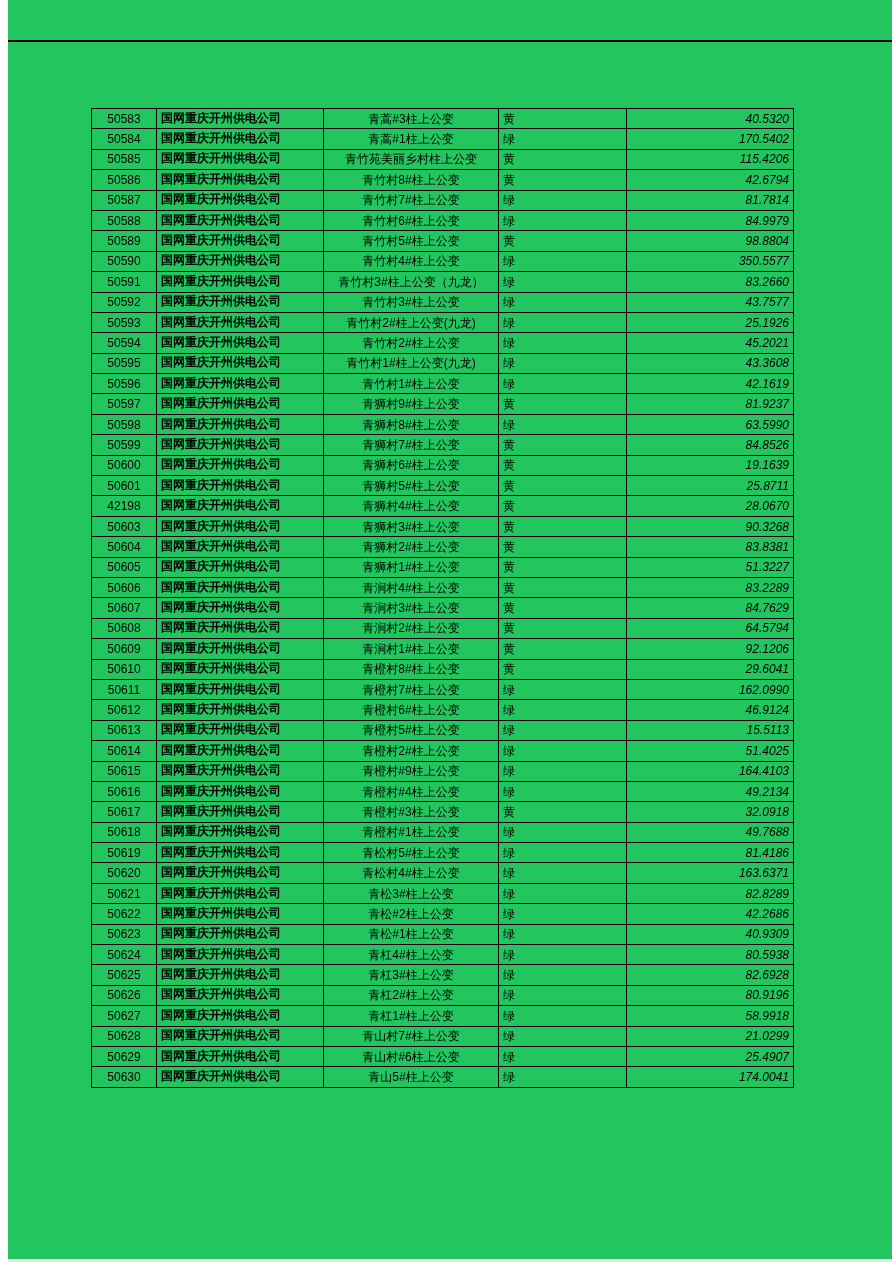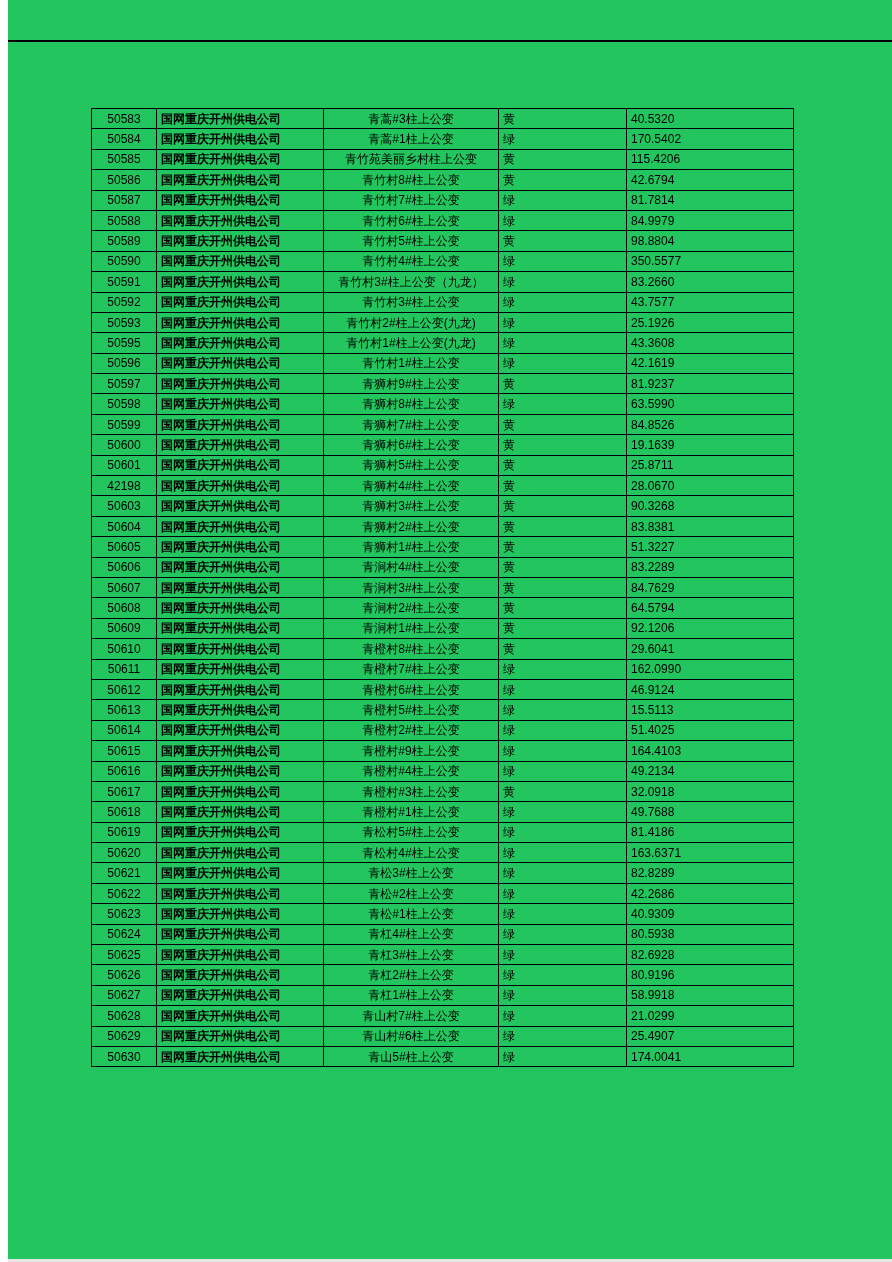--- a/index.html
+++ b/index.html
@@ -55,24 +55,24 @@
   table.data-table td {
     border: 1px solid #000000;
     height: 20.4px;
     padding: 0 4px;
     line-height: 1;
     white-space: nowrap;
     overflow: hidden;
     box-sizing: border-box;
   }
   td.col-id { text-align: center; }
-  td.col-company { text-align: left; font-weight: bold; }
+  td.col-company { text-align: left; font-weight: bold; font-family: Liberation Mono, monospace; }
   td.col-name { text-align: center; }
   td.col-status { text-align: left; }
-  td.col-value { padding-right: 54px; }
+  td.col-value { text-align: right; padding-right: 54px; font-style: italic; }
 </style>
 </head>
 <body>
 
 <div class="page">
   <div class="top-rule"></div>
 
   <table class="data-table">
     <colgroup>
       <col style="width:65px">
@@ -153,20 +153,27 @@
           <td class="col-value">43.7577</td>
         </tr>
         <tr>
           <td class="col-id">50593</td>
           <td class="col-company">国网重庆开州供电公司</td>
           <td class="col-name">青竹村2#柱上公变(九龙)</td>
           <td class="col-status">绿</td>
           <td class="col-value">25.1926</td>
         </tr>
         <tr>
+          <td class="col-id">50594</td>
+          <td class="col-company">国网重庆开州供电公司</td>
+          <td class="col-name">青竹村2#柱上公变</td>
+          <td class="col-status">绿</td>
+          <td class="col-value">45.2021</td>
+        </tr>
+        <tr>
           <td class="col-id">50595</td>
           <td class="col-company">国网重庆开州供电公司</td>
           <td class="col-name">青竹村1#柱上公变(九龙)</td>
           <td class="col-status">绿</td>
           <td class="col-value">43.3608</td>
         </tr>
         <tr>
           <td class="col-id">50596</td>
           <td class="col-company">国网重庆开州供电公司</td>
           <td class="col-name">青竹村1#柱上公变</td>

